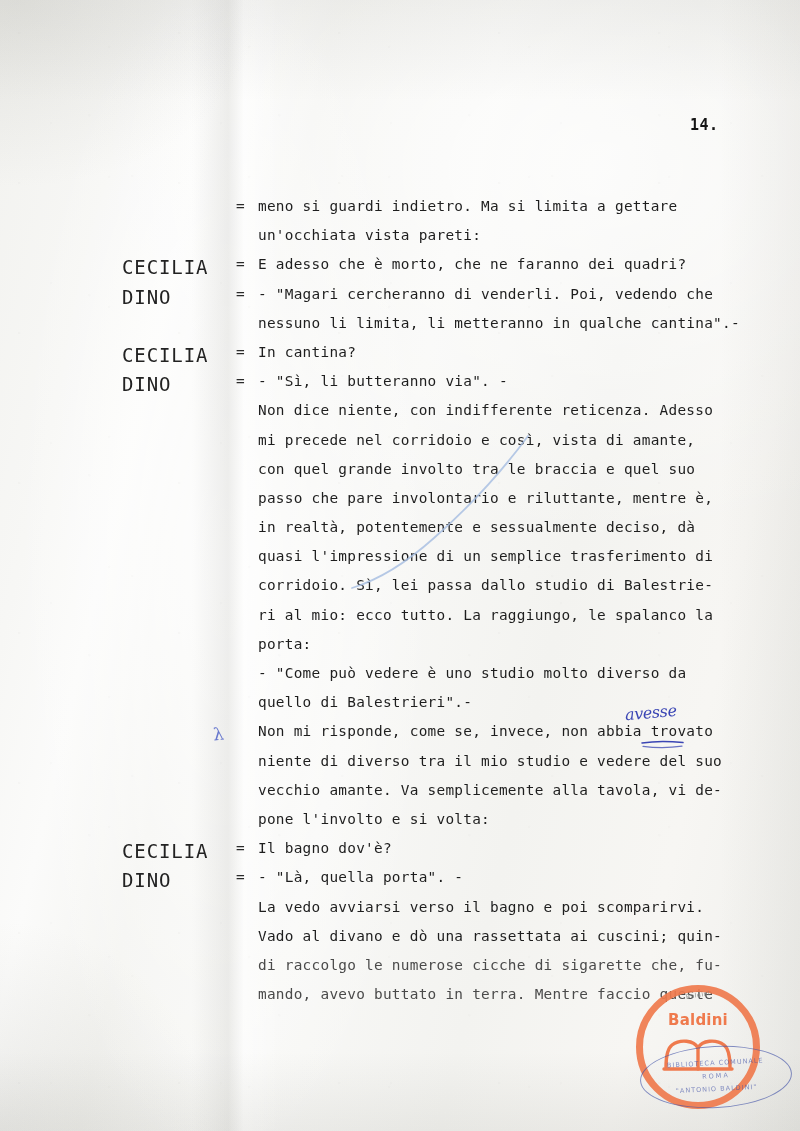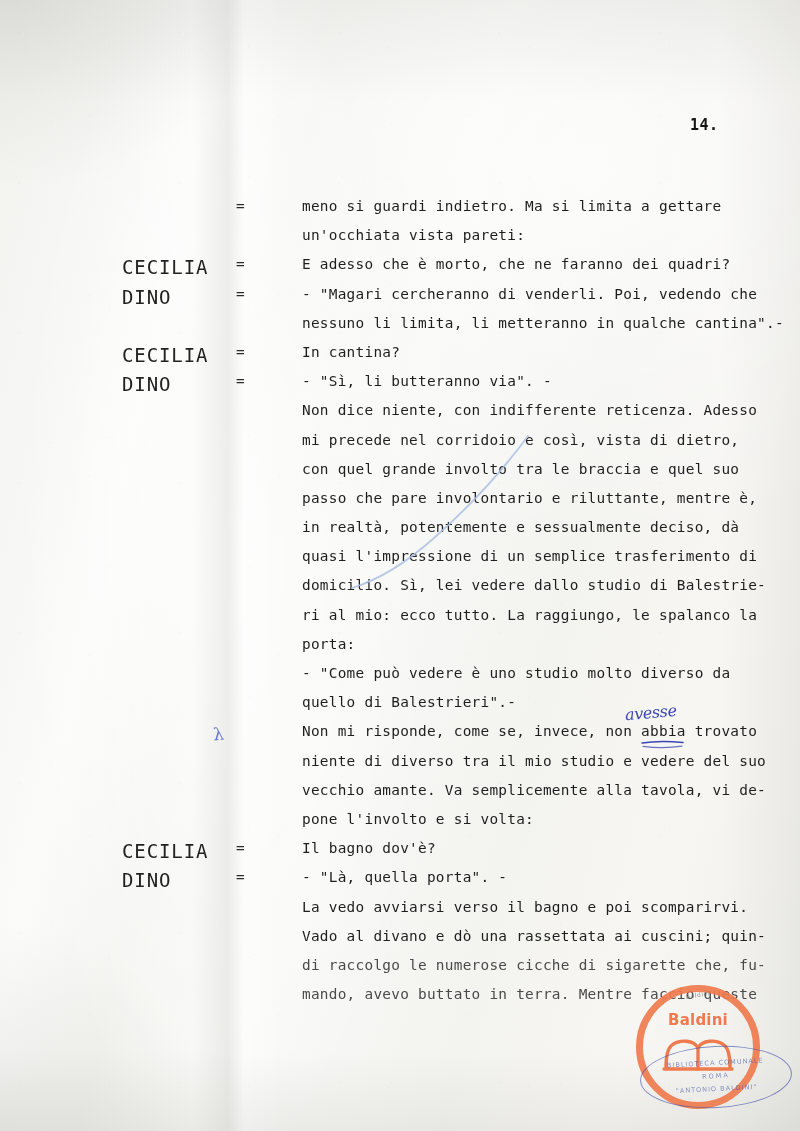--- a/index.html
+++ b/index.html
@@ -102,21 +102,20 @@
     top: 0;
     font-size: 14.4px;
     color: #2a2a2a;
   }
   .txt {
     position: absolute;
     left: 258px;
     top: 0;
     font-size: 14.4px;
     letter-spacing: .26px;
-    margin-left: 44px;
   }
   
   .ink-light { color: #4a4a4a; }
 
   
   .overlay { position: absolute; pointer-events: none; }
 
   #pencil-stroke {
     left: 350px;
     top: 430px;
@@ -237,26 +236,26 @@
 
   <div id="typescript">
       <div class="line"><span class="eq">=</span><span class="txt">meno si guardi indietro. Ma si limita a gettare</span></div>
       <div class="line"><span class="txt">un'occhiata vista pareti:</span></div>
       <div class="line"><span class="speaker">CECILIA</span><span class="eq">=</span><span class="txt">E adesso che è morto, che ne faranno dei quadri?</span></div>
       <div class="line"><span class="speaker">DINO</span><span class="eq">=</span><span class="txt">- "Magari cercheranno di venderli. Poi, vedendo che</span></div>
       <div class="line"><span class="txt">nessuno li limita, li metteranno in qualche cantina".-</span></div>
       <div class="line"><span class="speaker">CECILIA</span><span class="eq">=</span><span class="txt">In cantina?</span></div>
       <div class="line"><span class="speaker">DINO</span><span class="eq">=</span><span class="txt">- "Sì, li butteranno via". -</span></div>
       <div class="line"><span class="txt">Non dice niente, con indifferente reticenza. Adesso</span></div>
-      <div class="line"><span class="txt">mi precede nel corridoio e così, vista di dietro,</span></div>
+      <div class="line"><span class="txt">mi precede nel corridoio e così, vista di amante,</span></div>
       <div class="line"><span class="txt">con quel grande involto tra le braccia e quel suo</span></div>
       <div class="line"><span class="txt">passo che pare involontario e riluttante, mentre è,</span></div>
       <div class="line"><span class="txt">in realtà, potentemente e sessualmente deciso, dà</span></div>
       <div class="line"><span class="txt">quasi l'impressione di un semplice trasferimento di</span></div>
-      <div class="line"><span class="txt">domicilio. Sì, lei vedere dallo studio di Balestrie-</span></div>
+      <div class="line"><span class="txt">corridoio. Sì, lei passa dallo studio di Balestrie-</span></div>
       <div class="line"><span class="txt">ri al mio: ecco tutto. La raggiungo, le spalanco la</span></div>
       <div class="line"><span class="txt">porta:</span></div>
       <div class="line"><span class="txt">- "Come può vedere è uno studio molto diverso da</span></div>
       <div class="line"><span class="txt">quello di Balestrieri".-</span></div>
       <div class="line"><span class="txt">Non mi risponde, come se, invece, non abbia trovato</span></div>
       <div class="line"><span class="txt">niente di diverso tra il mio studio e vedere del suo</span></div>
       <div class="line"><span class="txt">vecchio amante. Va semplicemente alla tavola, vi de-</span></div>
       <div class="line"><span class="txt">pone l'involto e si volta:</span></div>
       <div class="line"><span class="speaker">CECILIA</span><span class="eq">=</span><span class="txt">Il bagno dov'è?</span></div>
       <div class="line"><span class="speaker">DINO</span><span class="eq">=</span><span class="txt">- "Là, quella porta". -</span></div>

